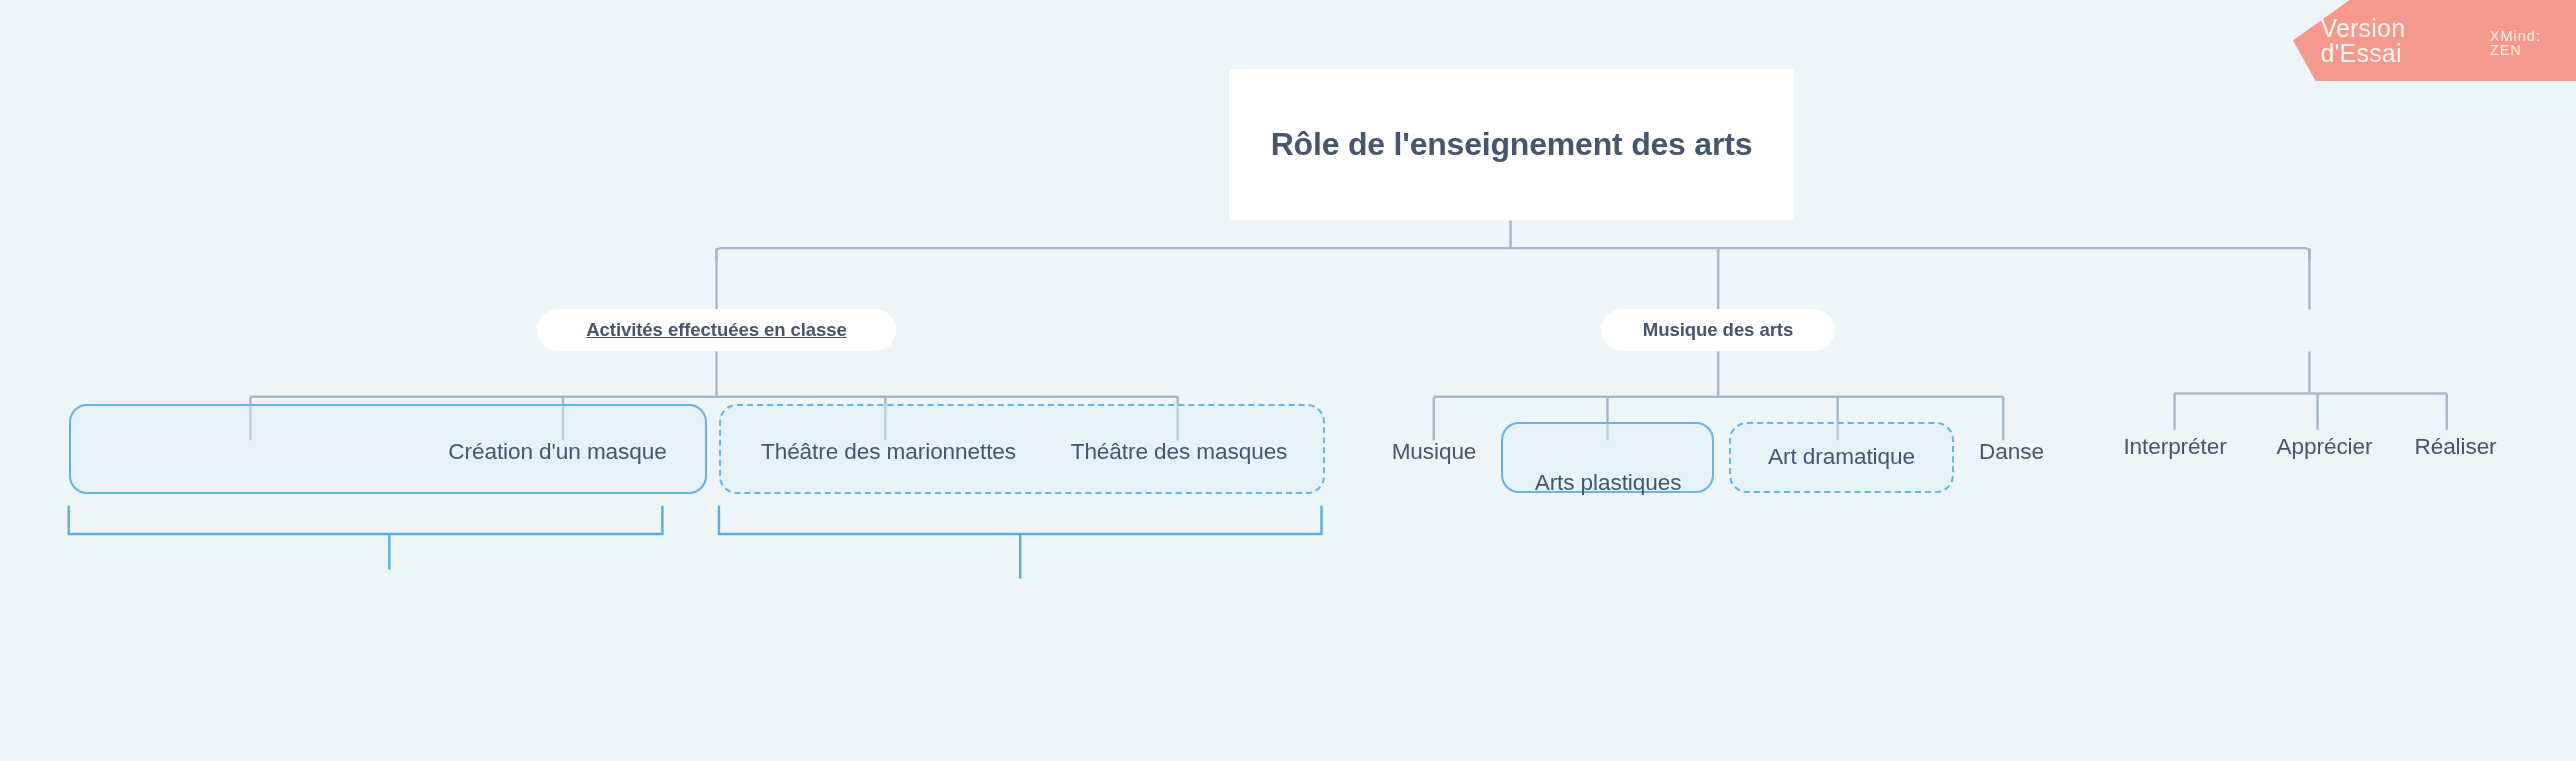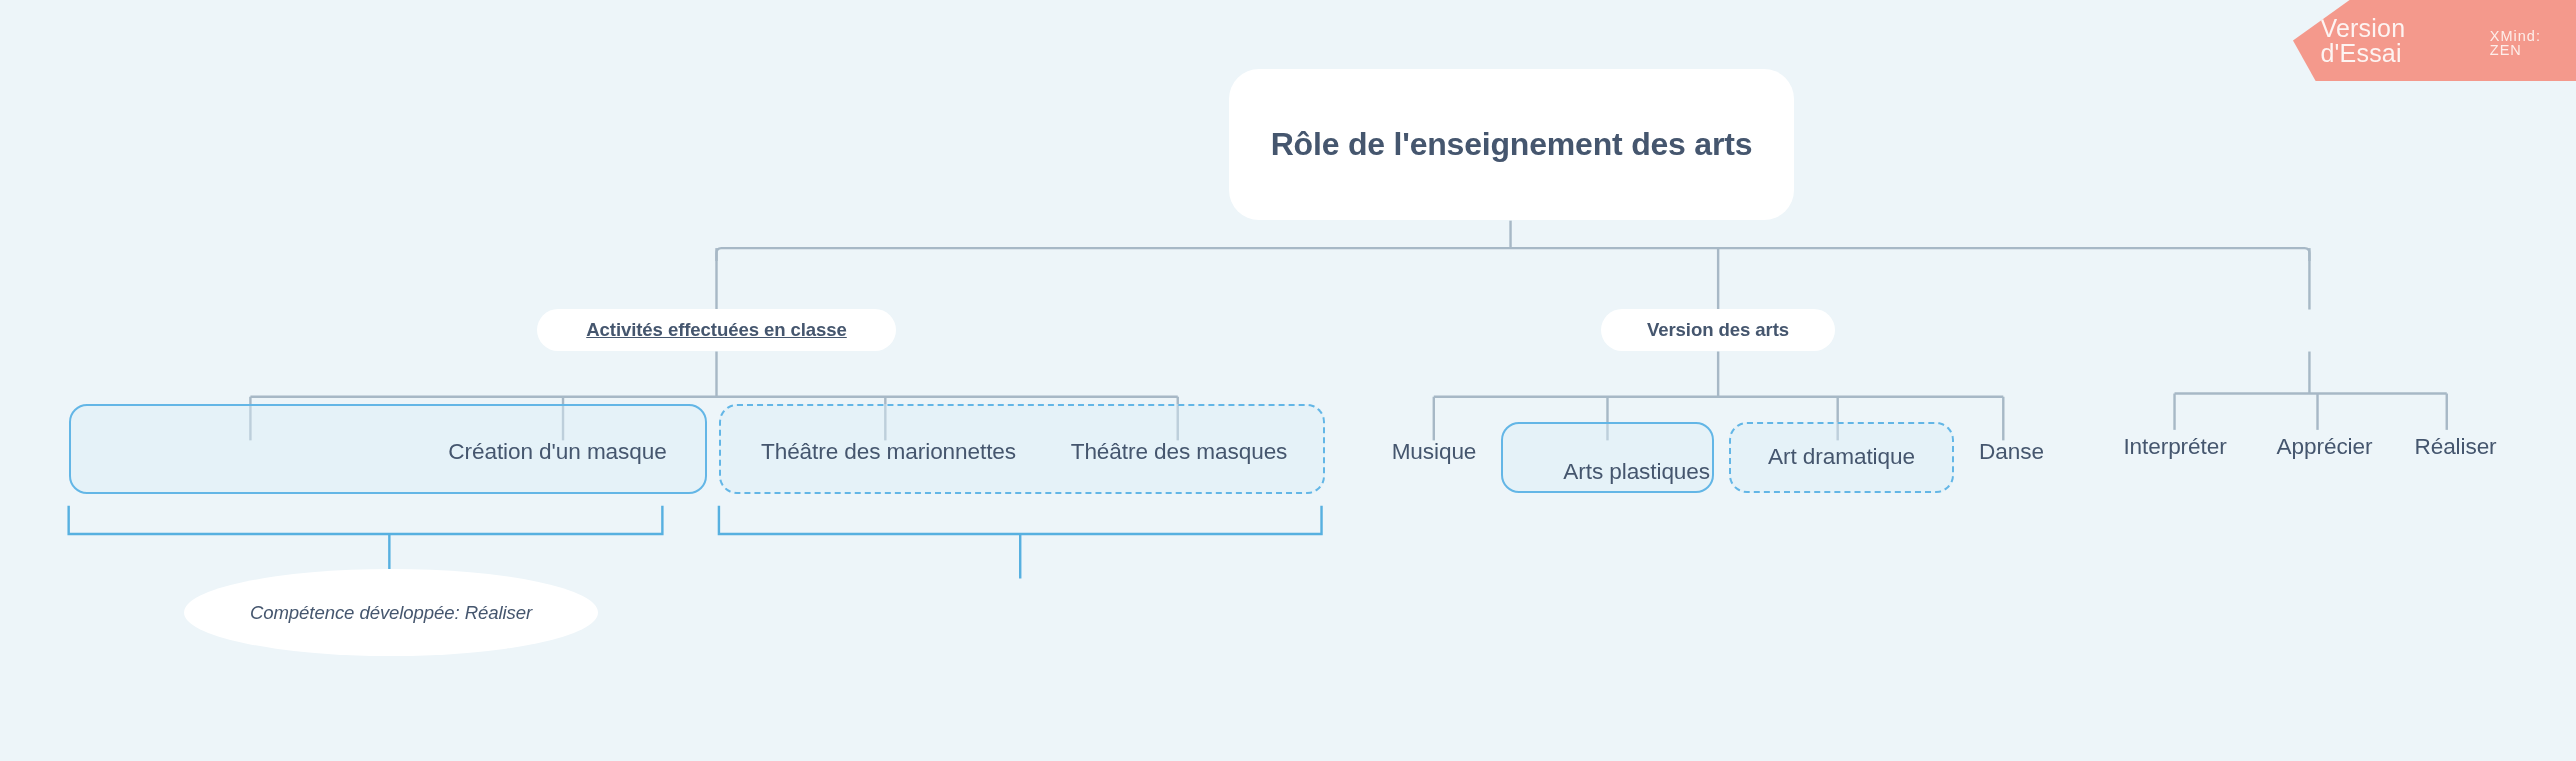--- a/index.html
+++ b/index.html
@@ -172,51 +172,51 @@
   </svg>
 
   <div class="boundary solid" style="left:69px; top:404px; width:638px; height:90px;"></div>
 
   <div class="boundary dashed" style="left:719px; top:404px; width:606px; height:90px;"></div>
 
   <div class="boundary solid" style="left:1501px; top:422px; width:213px; height:71px;"></div>
 
   <div class="boundary dashed" style="left:1729px; top:422px; width:225px; height:71px;"></div>
 
-  <div class="node root-node" style="left:1229px; top:69px; width:565px; height:151px;border-radius:30px;">
+  <div class="node root-node" style="left:1229px; top:69px; width:565px; height:151px;">
     <span>Rôle de l'enseignement des arts</span>
   </div>
 
   <div class="node branch-node" style="left:537px; top:309px; width:359px; height:42px;text-decoration:underline;">
     <span>Activités effectuées en classe</span>
   </div>
 
   <div class="node branch-node" style="left:1601px; top:309px; width:234px; height:42px;">
-    <span>Version des arts</span>
+    <span>Musique des arts</span>
   </div>
 
 
 
   <div class="node leaf-node" style="left:420px; top:434px; width:275px; height:36px;">
     <span>Création d'un masque</span>
   </div>
 
   <div class="node leaf-node" style="left:735px; top:434px; width:307px; height:36px;">
     <span>Théâtre des marionnettes</span>
   </div>
 
   <div class="node leaf-node" style="left:1050px; top:434px; width:258px; height:36px;">
     <span>Théâtre des masques</span>
   </div>
 
   <div class="node leaf-node" style="left:1367px; top:434px; width:134px; height:36px;align-items:center;">
     <span>Musique</span>
   </div>
 
-  <div class="node leaf-node" style="left:1506px; top:454px; width:204px; height:36px;justify-content:flex-end;">
+  <div class="node leaf-node" style="left:1506px; top:465px; width:204px; height:36px;">
     <span>Arts plastiques</span>
   </div>
 
   <div class="node leaf-node" style="left:1735px; top:439px; width:213px; height:36px;">
     <span>Art dramatique</span>
   </div>
 
   <div class="node leaf-node" style="left:1958px; top:434px; width:107px; height:36px;">
     <span>Danse</span>
   </div>
@@ -226,23 +226,20 @@
   </div>
 
   <div class="node leaf-node" style="left:2252px; top:429px; width:145px; height:36px;">
     <span>Apprécier</span>
   </div>
 
   <div class="node leaf-node" style="left:2391px; top:429px; width:129px; height:36px;">
     <span>Réaliser</span>
   </div>
 
-  <div class="summary" style="left:184px; top:569px; width:414px; height:87px;">
-    <span>Compétence développée: Réaliser</span>
-  </div>
 
 
   <div class="trial-ribbon">
     <div class="trial-main">Version d'Essai</div>
     <div class="trial-sub">XMind: ZEN</div>
   </div>
 
 </div>
 
 

